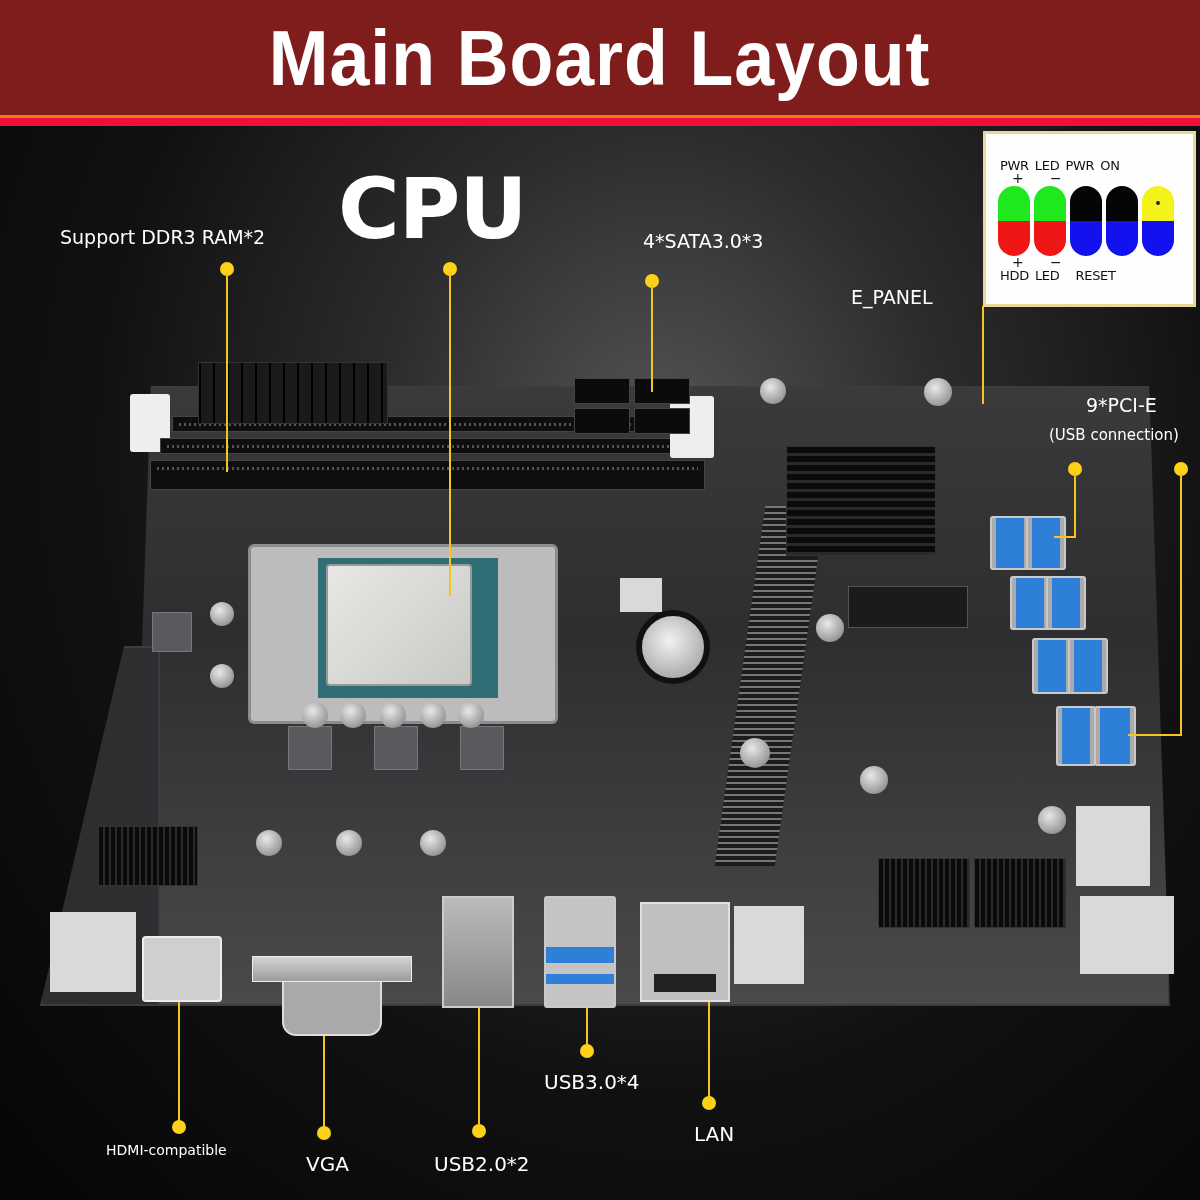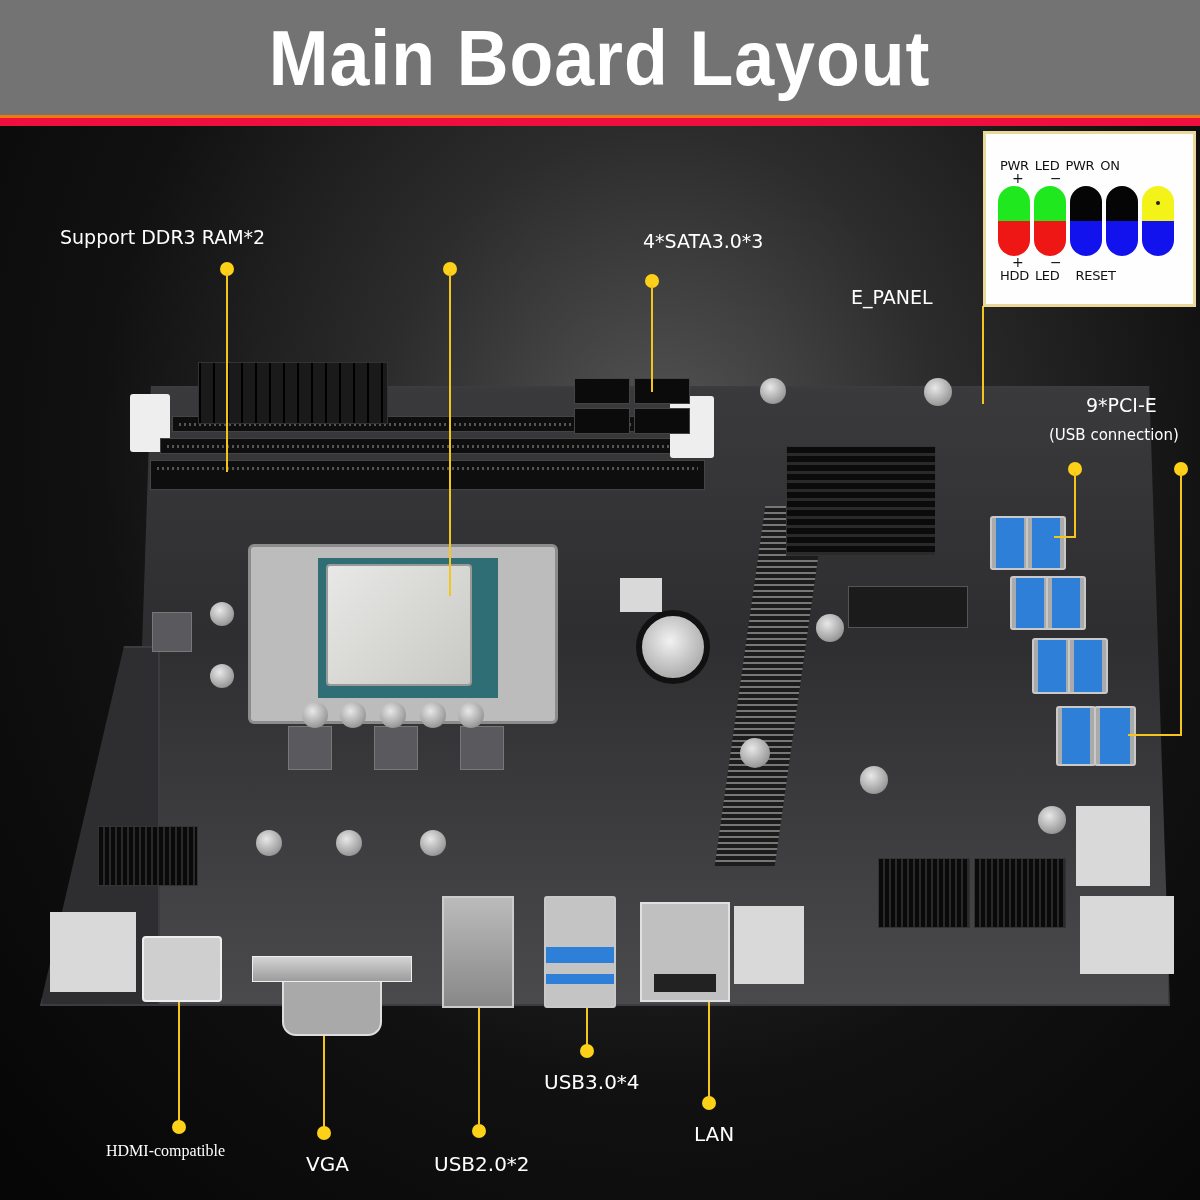--- a/index.html
+++ b/index.html
@@ -1,20 +1,20 @@
 <!DOCTYPE html>
 <html><head>
 <meta charset="utf-8">
 <style>
   * { box-sizing: border-box; margin: 0; padding: 0; }
   html, body { width: 1200px; height: 1200px; overflow: hidden; background: #000; }
   body { position: relative; font-family: "Liberation Sans", sans-serif; }
 
   
-  .banner { position: absolute; left: 0; top: 0; width: 1200px; height: 115px; background: #737373; display: flex; align-items: center; justify-content: center; text-align: right; }
+  .banner { position: absolute; left: 0; top: 0; width: 1200px; height: 115px; background: #7f1d1d; display: flex; align-items: center; justify-content: center; text-align: right; }
   .banner-title { color: #fff; font-family: "Liberation Sans", sans-serif; font-weight: bold; font-size: 78px; letter-spacing: 1px; transform: scaleX(0.92); line-height: 1; }
   .banner-orange { position: absolute; left: 0; top: 115px; width: 1200px; height: 3px; background: #f07a10; }
   .banner-red { position: absolute; left: 0; top: 118px; width: 1200px; height: 8px; background: #ee0f3f; }
 
   
   .stage { position: absolute; left: 0; top: 126px; width: 1200px; height: 1074px;
     background: radial-gradient(ellipse at 55% 30%, #555 0%, #2c2c2c 30%, #111 60%, #050505 100%); overflow: hidden; }
 
   
   .board { position: absolute; left: 0; top: 0; width: 1200px; height: 1074px; }
@@ -148,20 +148,21 @@
     <div class="comp io-metal" style="left:252px;top:830px;width:160px;height:26px;"></div>
     <div class="comp usb-black" style="left:442px;top:770px;width:72px;height:112px;"></div>
     <div class="comp usb-blue" style="left:544px;top:770px;width:72px;height:112px;background:linear-gradient(180deg,#c4c4c4 0 45%, #2e7fd8 45% 60%, #c4c4c4 60% 70%, #2e7fd8 70% 80%, #c4c4c4 80%);"></div>
     <div class="comp lan-port" style="left:640px;top:776px;width:90px;height:100px;"></div>
   </div>
 
   <div class="label" style="left:60px;top:100px;font-size:19px;">Support DDR3 RAM*2</div>
   <div class="dot" style="left:220px;top:136px;"></div>
   <div class="lead" style="left:226px;top:146px;width:2px;height:200px;"></div>
 
+  <div class="label lbl-cpu" style="left:338px;top:34px;">CPU</div>
   <div class="dot" style="left:443px;top:136px;"></div>
   <div class="lead" style="left:449px;top:146px;width:2px;height:324px;"></div>
 
   <div class="label" style="left:643px;top:104px;font-size:19px;">4*SATA3.0*3</div>
   <div class="dot" style="left:645px;top:148px;"></div>
   <div class="lead" style="left:651px;top:158px;width:2px;height:108px;"></div>
 
   <div class="label" style="left:851px;top:160px;font-size:19px;">E_PANEL</div>
   <div class="lead" style="left:982px;top:180px;width:2px;height:98px;"></div>
 
@@ -169,21 +170,21 @@
   <div class="label" style="left:1049px;top:300px;font-size:15px;">(USB connection)</div>
   <div class="dot" style="left:1068px;top:336px;"></div>
   <div class="lead" style="left:1074px;top:346px;width:2px;height:66px;"></div>
   <div class="lead" style="left:1054px;top:410px;width:22px;height:2px;"></div>
   <div class="dot" style="left:1174px;top:336px;"></div>
   <div class="lead" style="left:1180px;top:346px;width:2px;height:264px;"></div>
   <div class="lead" style="left:1128px;top:608px;width:54px;height:2px;"></div>
 
   <div class="lead" style="left:178px;top:876px;width:2px;height:124px;"></div>
   <div class="dot" style="left:172px;top:994px;"></div>
-  <div class="label" style="left:106px;top:1016px;font-size:16px;font-family:Liberation Serif, serif;">HDMI-compatible</div>
+  <div class="label" style="left:106px;top:1016px;font-size:14px;">HDMI-compatible</div>
 
   <div class="lead" style="left:323px;top:910px;width:2px;height:96px;"></div>
   <div class="dot" style="left:317px;top:1000px;"></div>
   <div class="label" style="left:306px;top:1026px;font-size:20px;">VGA</div>
 
   <div class="lead" style="left:478px;top:882px;width:2px;height:116px;"></div>
   <div class="dot" style="left:472px;top:998px;"></div>
   <div class="label" style="left:434px;top:1026px;font-size:20px;">USB2.0*2</div>
 
   <div class="lead" style="left:586px;top:882px;width:2px;height:42px;"></div>

